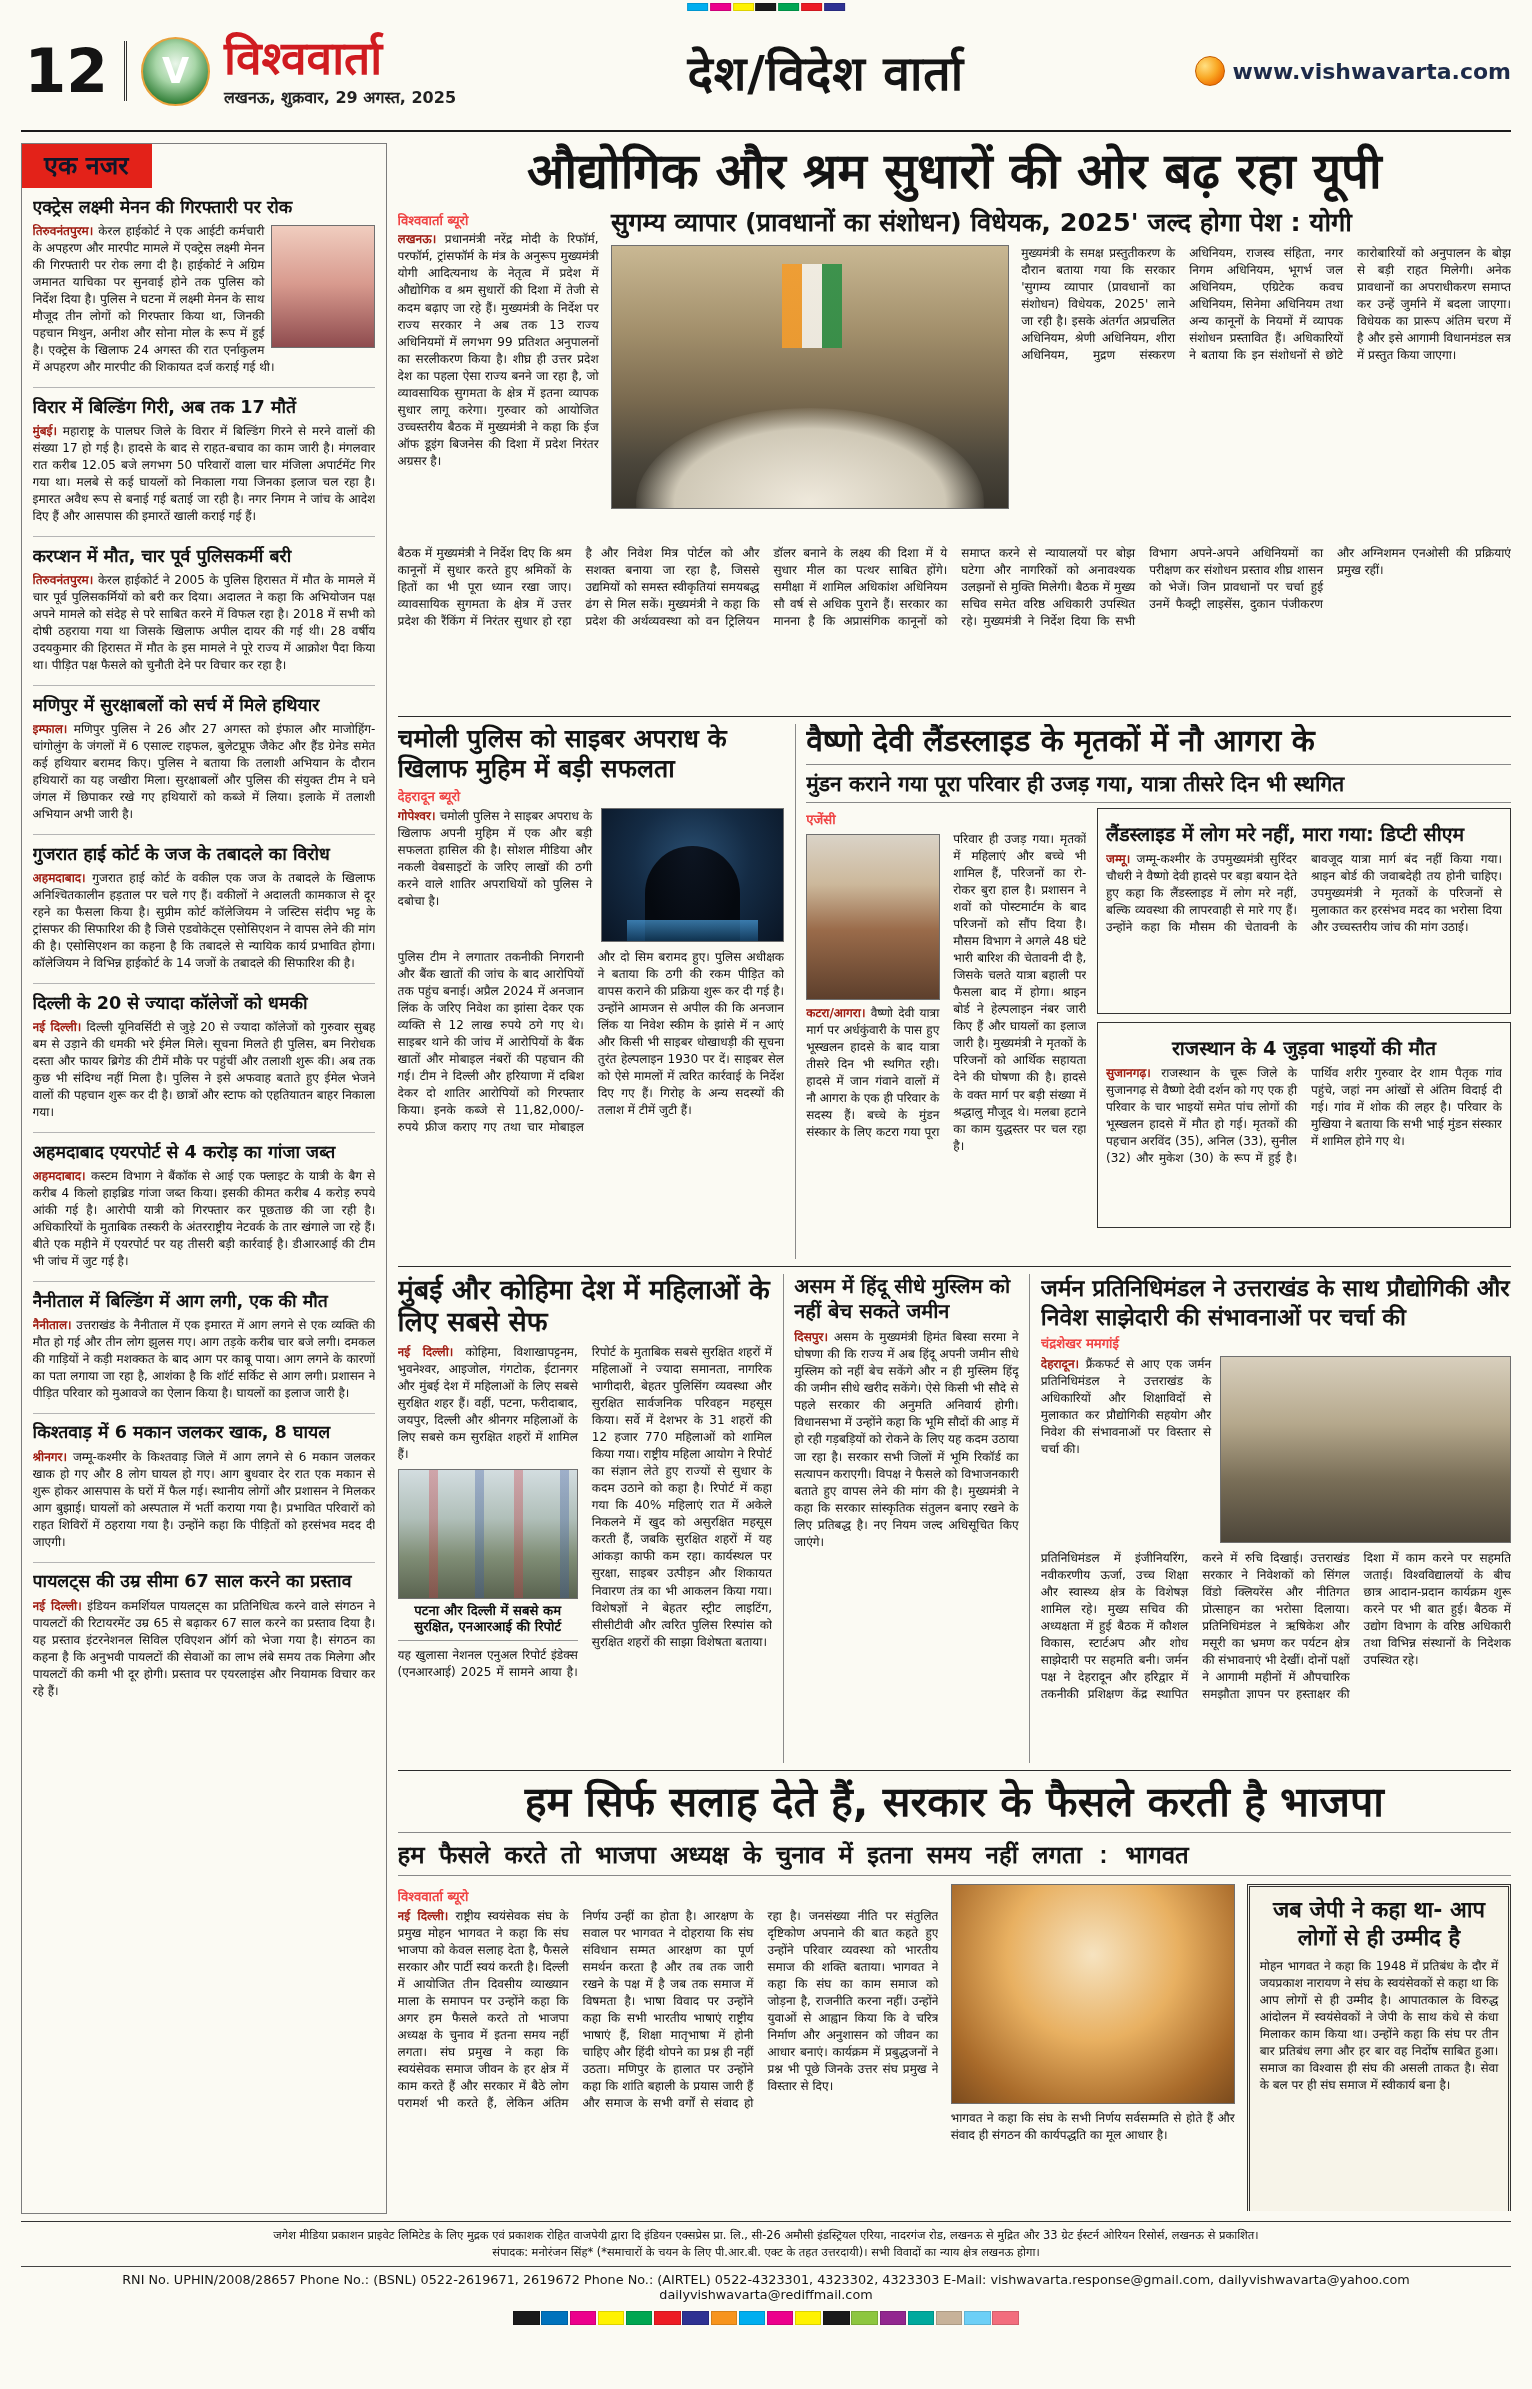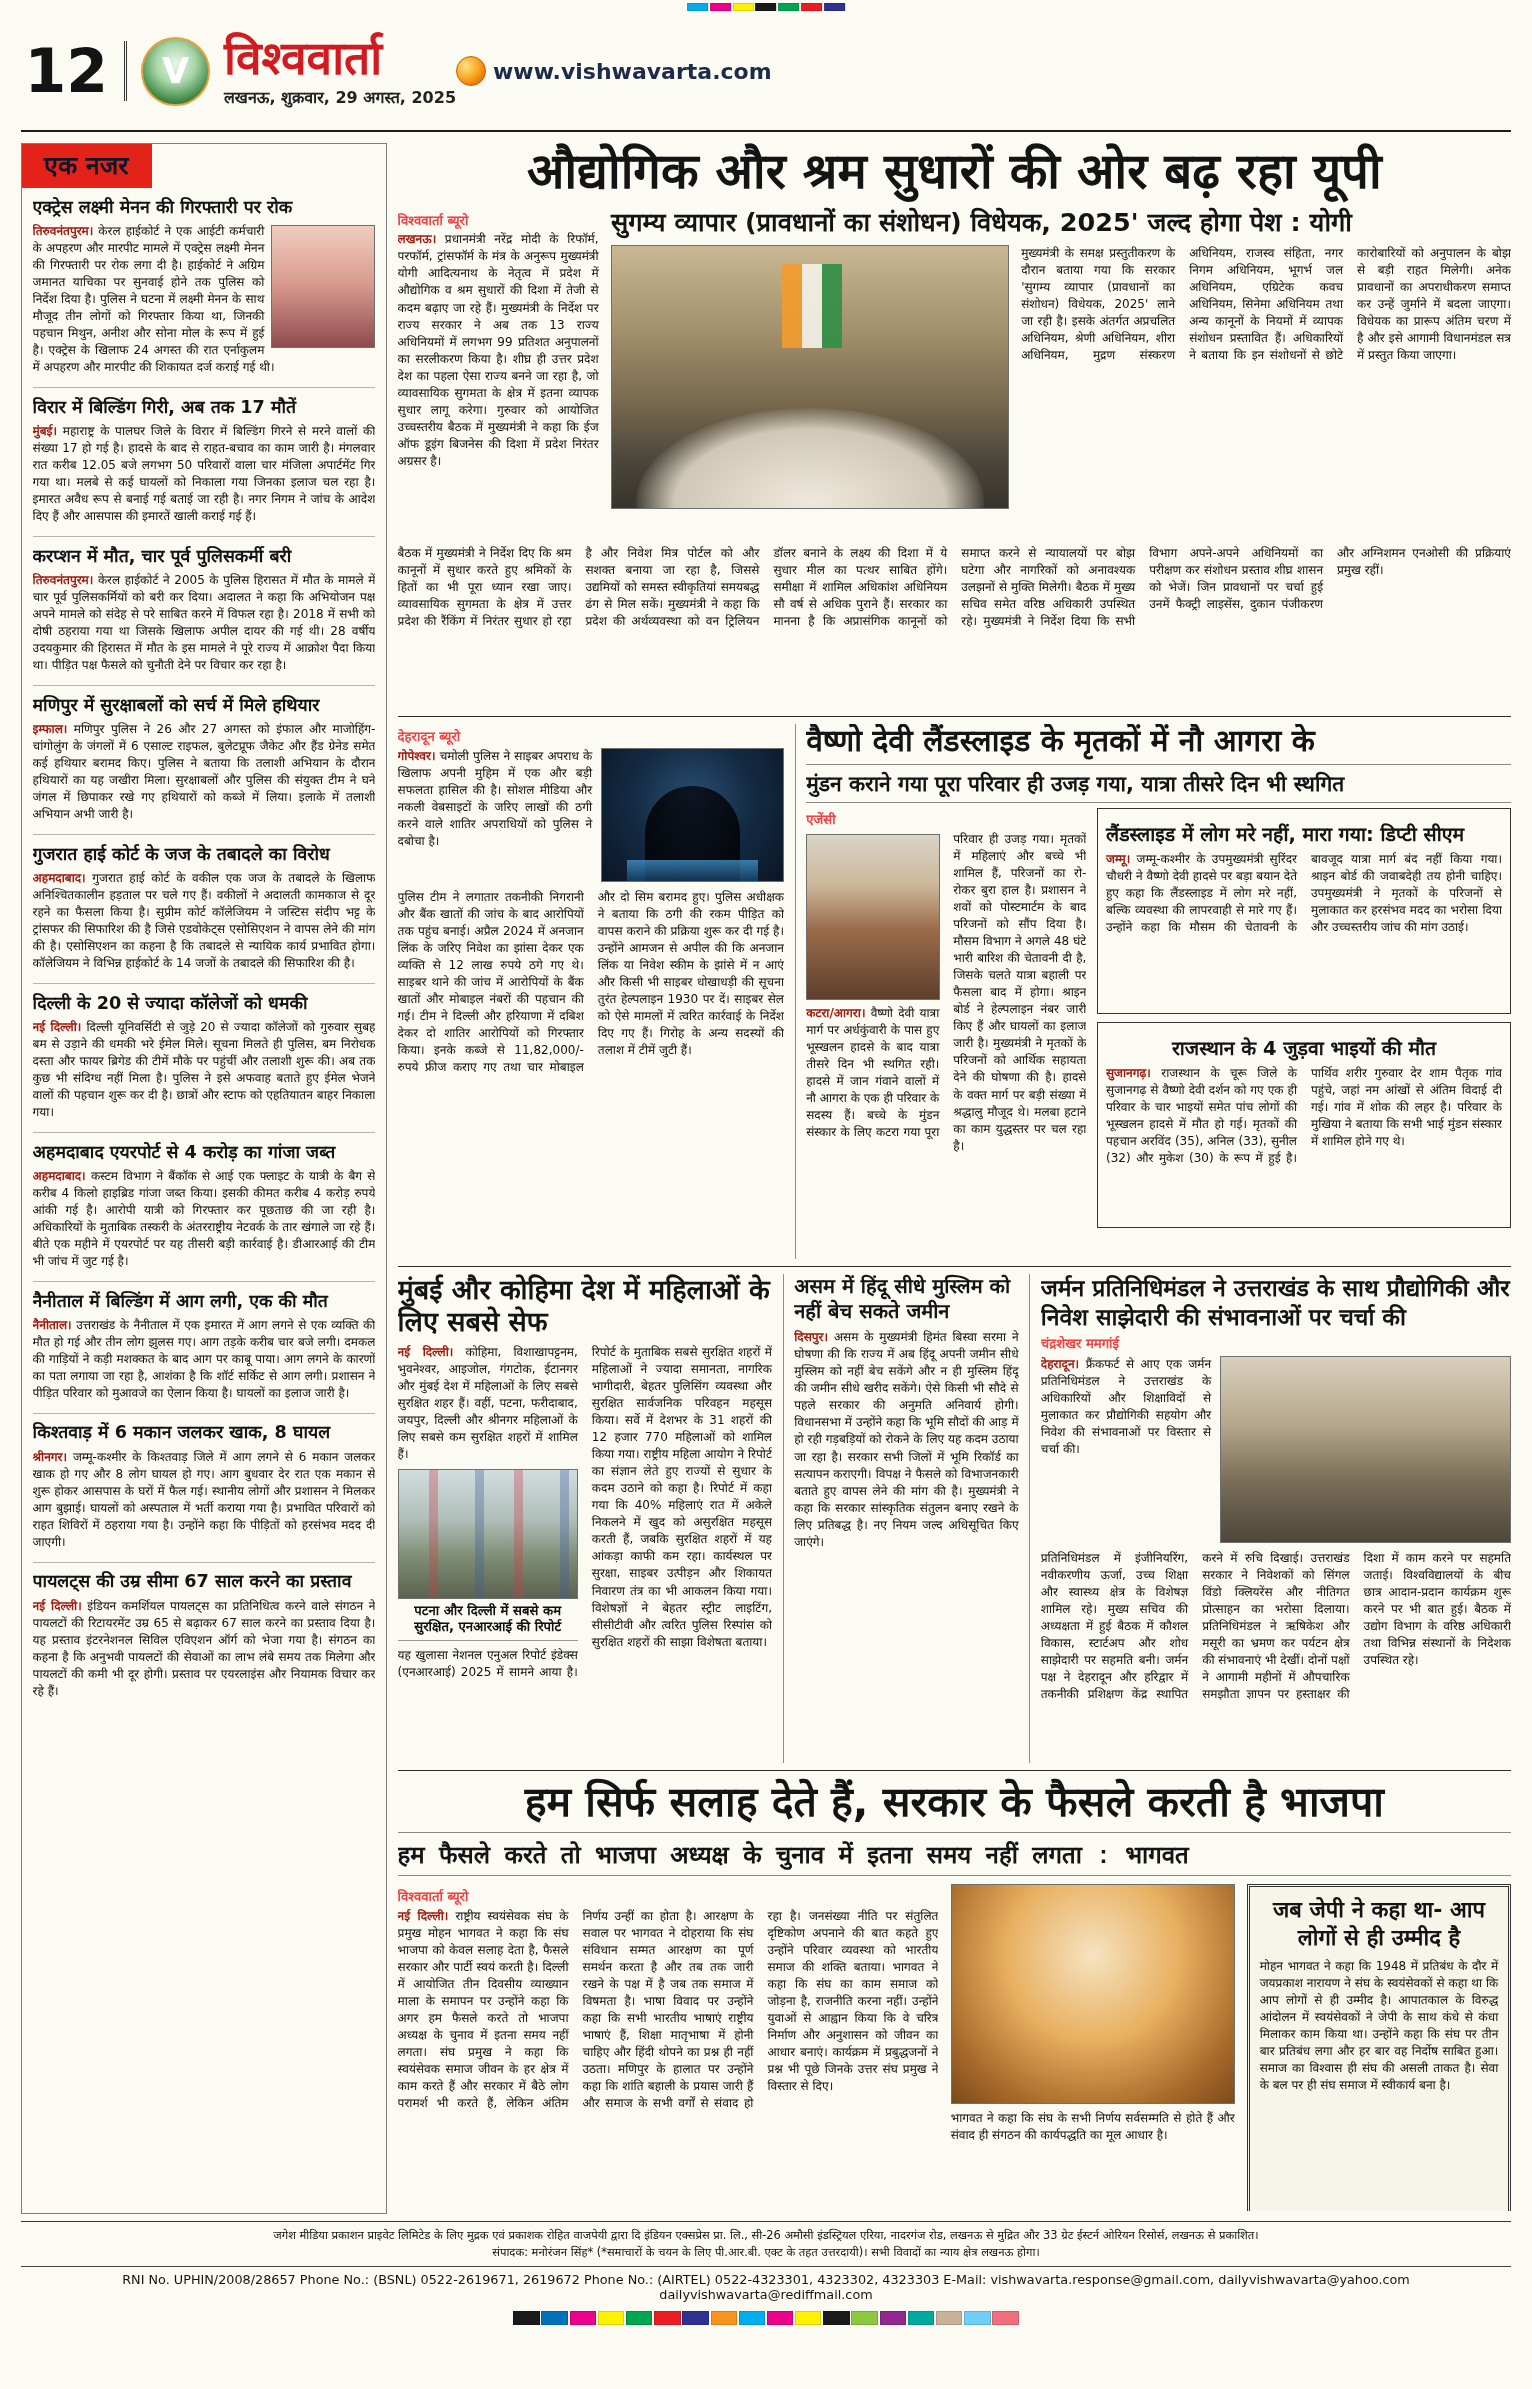--- a/index.html
+++ b/index.html
@@ -162,20 +162,21 @@
 
   <header class="header">
     <div class="pagenum">12</div>
     <div class="logo">
         <span>V</span>
       </div>
     <div class="masthead">
       <div class="paper-name">विश्ववार्ता</div>
       <div class="edition">लखनऊ, शुक्रवार, 29 अगस्त, 2025</div>
     </div>
+    <div class="section-title">देश/विदेश वार्ता</div>
     <div class="website">
       <span class="globe"></span>
       <a href="#">www.vishwavarta.com</a>
     </div>
   </header>
   <div class="header-rule"></div>
 
   <div class="content">
 
     <aside class="sidebar">
@@ -243,20 +244,21 @@
             </div>
           </div>
         </div>
         <div class="cols6 bt lead-b3">
             <p>बैठक में मुख्यमंत्री ने निर्देश दिए कि श्रम कानूनों में सुधार करते हुए श्रमिकों के हितों का भी पूरा ध्यान रखा जाए। व्यावसायिक सुगमता के क्षेत्र में उत्तर प्रदेश की रैंकिंग में निरंतर सुधार हो रहा है और निवेश मित्र पोर्टल को और सशक्त बनाया जा रहा है, जिससे उद्यमियों को समस्त स्वीकृतियां समयबद्ध ढंग से मिल सकें। मुख्यमंत्री ने कहा कि प्रदेश की अर्थव्यवस्था को वन ट्रिलियन डॉलर बनाने के लक्ष्य की दिशा में ये सुधार मील का पत्थर साबित होंगे। समीक्षा में शामिल अधिकांश अधिनियम सौ वर्ष से अधिक पुराने हैं। सरकार का मानना है कि अप्रासंगिक कानूनों को समाप्त करने से न्यायालयों पर बोझ घटेगा और नागरिकों को अनावश्यक उलझनों से मुक्ति मिलेगी। बैठक में मुख्य सचिव समेत वरिष्ठ अधिकारी उपस्थित रहे। मुख्यमंत्री ने निर्देश दिया कि सभी विभाग अपने-अपने अधिनियमों का परीक्षण कर संशोधन प्रस्ताव शीघ्र शासन को भेजें। जिन प्रावधानों पर चर्चा हुई उनमें फैक्ट्री लाइसेंस, दुकान पंजीकरण और अग्निशमन एनओसी की प्रक्रियाएं प्रमुख रहीं।</p>
           </div>
       </section>
 
       <section class="band-a">
         <div class="chamoli vsep">
+          <h2 class="h-md">चमोली पुलिस को साइबर अपराध के खिलाफ मुहिम में बड़ी सफलता</h2>
           <div class="byl">देहरादून ब्यूरो</div>
           <div class="cham-top">
             <p class="bt cham-intro"><span class="dl">गोपेश्वर।</span> <span>चमोली पुलिस ने साइबर अपराध के खिलाफ अपनी मुहिम में एक और बड़ी सफलता हासिल की है। सोशल मीडिया और नकली वेबसाइटों के जरिए लाखों की ठगी करने वाले शातिर अपराधियों को पुलिस ने दबोचा है।</span></p>
             <div class="photo photo-hacker"></div>
           </div>
           <div class="cols2 bt cham-body">
               <p>पुलिस टीम ने लगातार तकनीकी निगरानी और बैंक खातों की जांच के बाद आरोपियों तक पहुंच बनाई। अप्रैल 2024 में अनजान लिंक के जरिए निवेश का झांसा देकर एक व्यक्ति से 12 लाख रुपये ठगे गए थे। साइबर थाने की जांच में आरोपियों के बैंक खातों और मोबाइल नंबरों की पहचान की गई। टीम ने दिल्ली और हरियाणा में दबिश देकर दो शातिर आरोपियों को गिरफ्तार किया। इनके कब्जे से 11,82,000/- रुपये फ्रीज कराए गए तथा चार मोबाइल और दो सिम बरामद हुए। पुलिस अधीक्षक ने बताया कि ठगी की रकम पीड़ित को वापस कराने की प्रक्रिया शुरू कर दी गई है। उन्होंने आमजन से अपील की कि अनजान लिंक या निवेश स्कीम के झांसे में न आएं और किसी भी साइबर धोखाधड़ी की सूचना तुरंत हेल्पलाइन 1930 पर दें। साइबर सेल को ऐसे मामलों में त्वरित कार्रवाई के निर्देश दिए गए हैं। गिरोह के अन्य सदस्यों की तलाश में टीमें जुटी हैं।</p>
             </div>
         </div>
 

